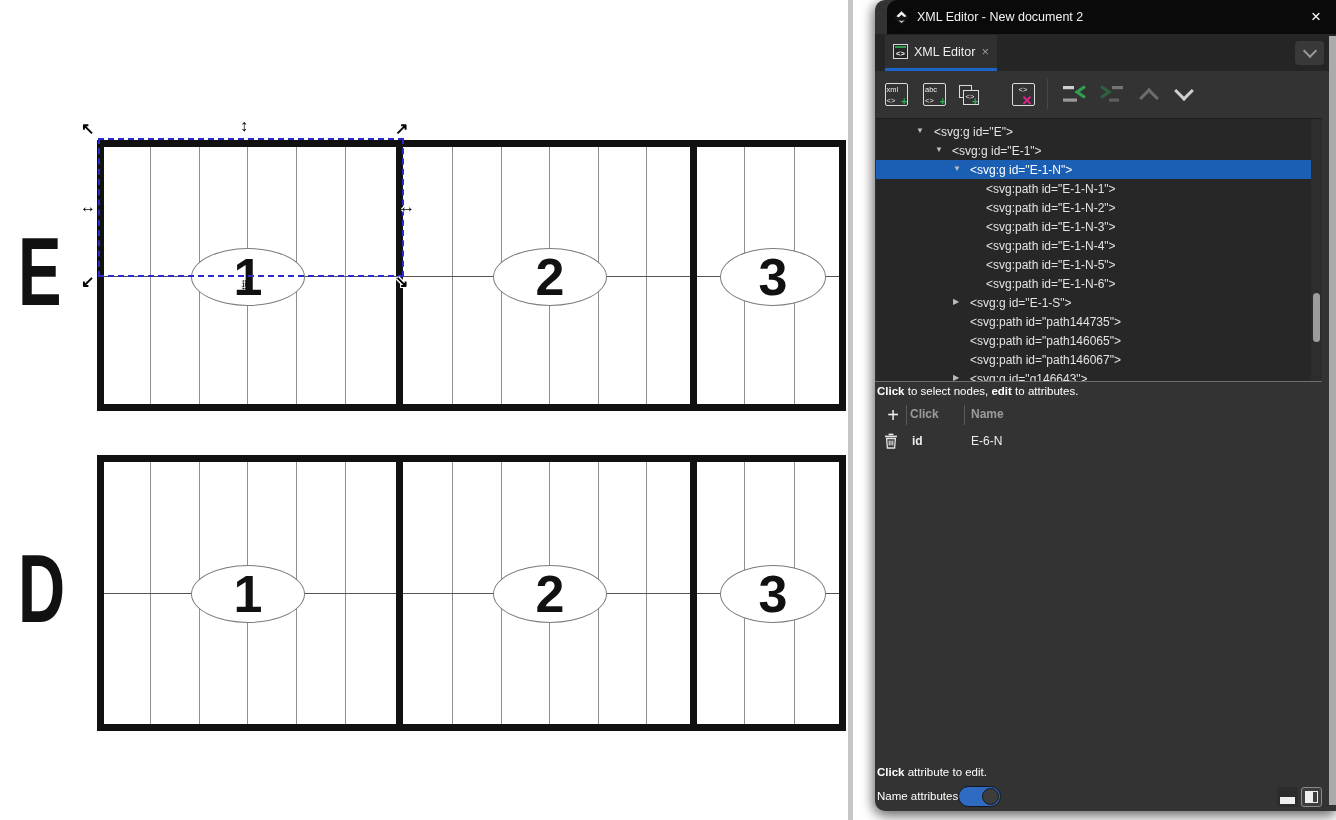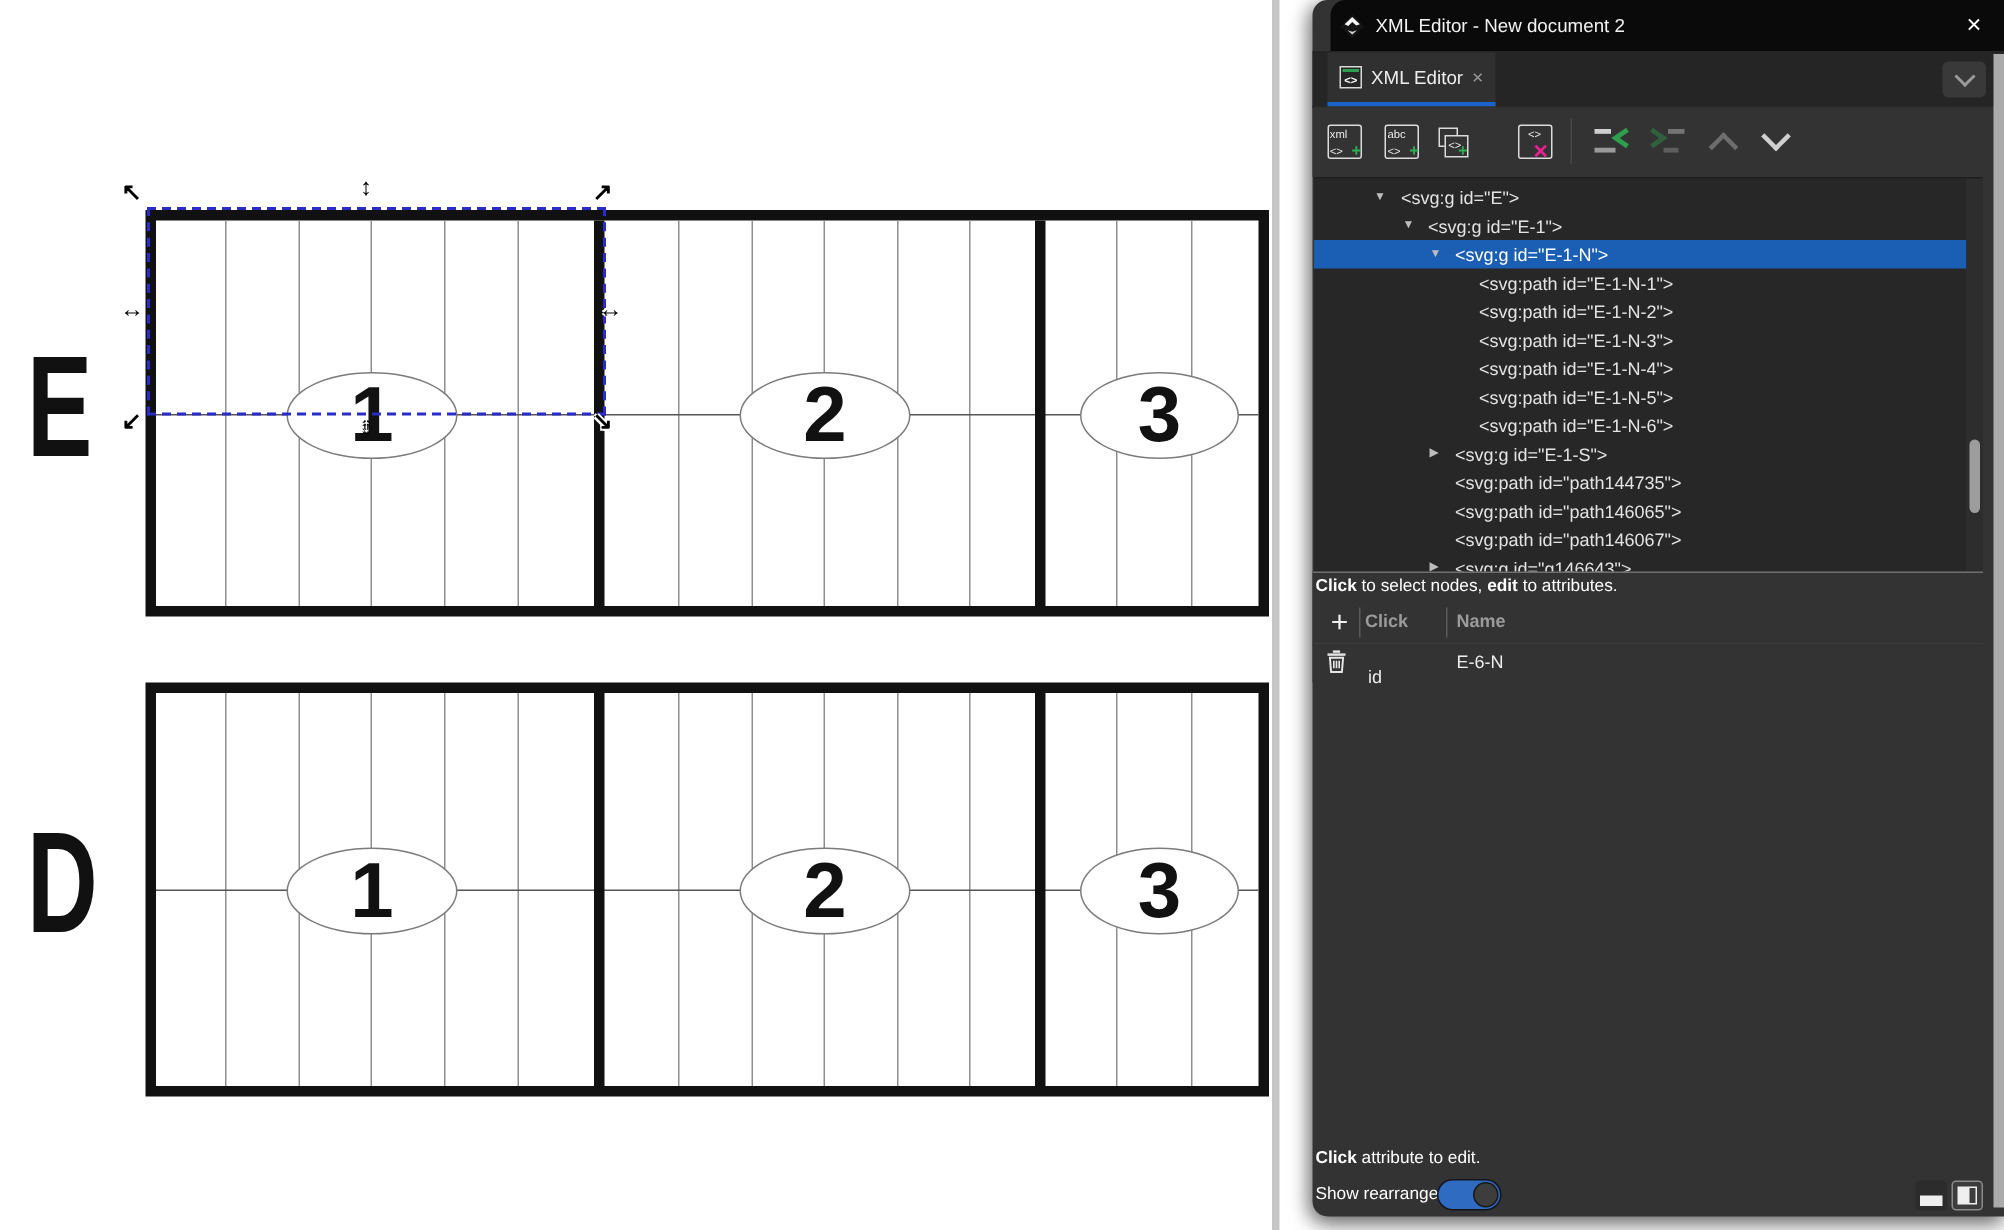--- a/index.html
+++ b/index.html
@@ -66,21 +66,21 @@
   #tree-status{position:absolute;left:0;top:381px;right:14px;height:20px;background:#333;border-top:1px solid #6e6e6e;
     color:#fff;font-size:11.5px;padding:3px 0 0 2px;box-sizing:border-box;}
   #tree-status b,#attr-edit-hint b{font-weight:bold;}
   #attr-header{position:absolute;left:0;top:401px;right:14px;height:28px;background:#333;border-bottom:1px solid #5a5a5a;}
   #attr-plus{position:absolute;left:6px;top:2px;width:24px;height:24px;color:#efefef;font-size:20px;
     display:flex;align-items:center;justify-content:center;}
   .attr-colsep{position:absolute;top:4px;width:1px;height:20px;background:#5a5a5a;}
   #attr-header .hdr{position:absolute;top:6px;font-size:12px;font-weight:bold;color:#9b9b9b;}
   #attr-row{position:absolute;left:0;top:429px;right:14px;height:26px;background:#333;}
   #attr-trash{position:absolute;left:9px;top:4px;}
-  #attr-row .nm{position:absolute;left:37px;top:15px;font-size:12px;color:#ededed;}
+  #attr-row .nm{position:absolute;left:37px;top:5px;font-size:12px;color:#ededed;font-weight:bold;}
   #attr-row .vl{position:absolute;left:96px;top:5px;font-size:12px;color:#ededed;}
   #attr-edit-hint{position:absolute;left:2px;top:766px;color:#fff;font-size:11.5px;}
   #show-attr-label{position:absolute;left:2px;top:790px;color:#fff;font-size:11.5px;}
   #toggle{position:absolute;left:83px;top:786px;width:43px;height:21px;border-radius:11px;background:#2f6bc0;border:1px solid #15151d;box-sizing:border-box;}
   #toggle .knob{position:absolute;right:1px;top:1px;width:17px;height:17px;border-radius:50%;background:#3d3d3d;border:1px solid #181818;box-sizing:border-box;}
   #layout-btn-h{position:absolute;left:402px;top:787px;width:21px;height:20px;background:#2c2c2c;border-radius:3px;}
   #layout-btn-h .bar{position:absolute;left:3px;right:3px;bottom:3px;height:7px;background:#efefef;}
   #layout-btn-v{position:absolute;left:426px;top:787px;width:21px;height:20px;background:#3d3d3d;border:1px solid #8b8b8b;border-radius:3px;box-sizing:border-box;}
   #layout-btn-v .left{position:absolute;left:3px;top:3px;bottom:3px;width:7px;background:#efefef;}
   #layout-btn-v .right{position:absolute;right:3px;top:3px;bottom:3px;width:6px;border:1px solid #efefef;box-sizing:border-box;}
@@ -307,21 +307,21 @@
       <rect x="1" y="2.6" width="12" height="1.6" fill="#e6e6e6"></rect>
       <rect x="4.6" y="0.6" width="4.8" height="1.6" fill="#e6e6e6"></rect>
       <path d="M2.6 5.5 L3.4 15 h7.2 L11.4 5.5 Z" fill="none" stroke="#e6e6e6" stroke-width="1.3"></path>
       <path d="M5.2 7.5 v5 M7 7.5 v5 M8.8 7.5 v5" stroke="#e6e6e6" stroke-width="1.1"></path>
     </svg>
     <span class="nm">id</span>
     <span class="vl">E-6-N</span>
   </div>
 
   <div id="attr-edit-hint"><b>Click</b><span> attribute to edit.</span></div>
-  <span id="show-attr-label">Show rearrange</span>
+  <span id="show-attr-label">Name attributes</span>
   <div id="toggle">
       <span class="knob"></span>
     </div>
 
   <div id="layout-btn-h">
     <span class="bar"></span>
   </div>
   <div id="layout-btn-v">
     <span class="left"></span>
     <span class="right"></span>

